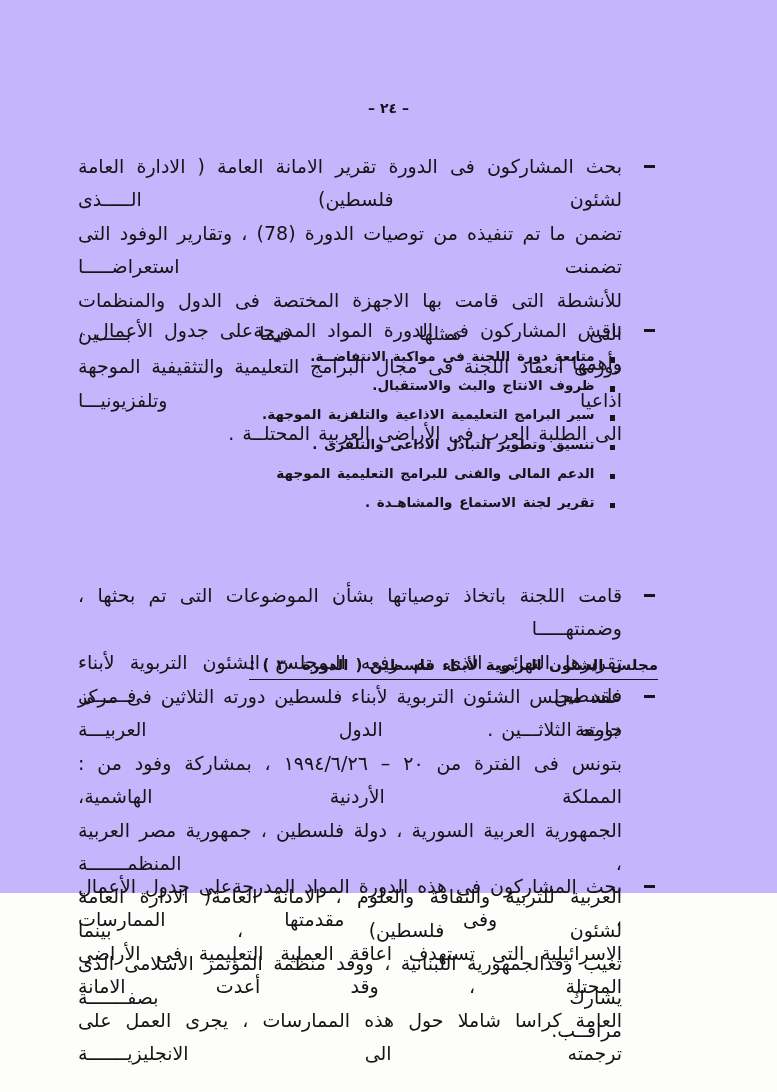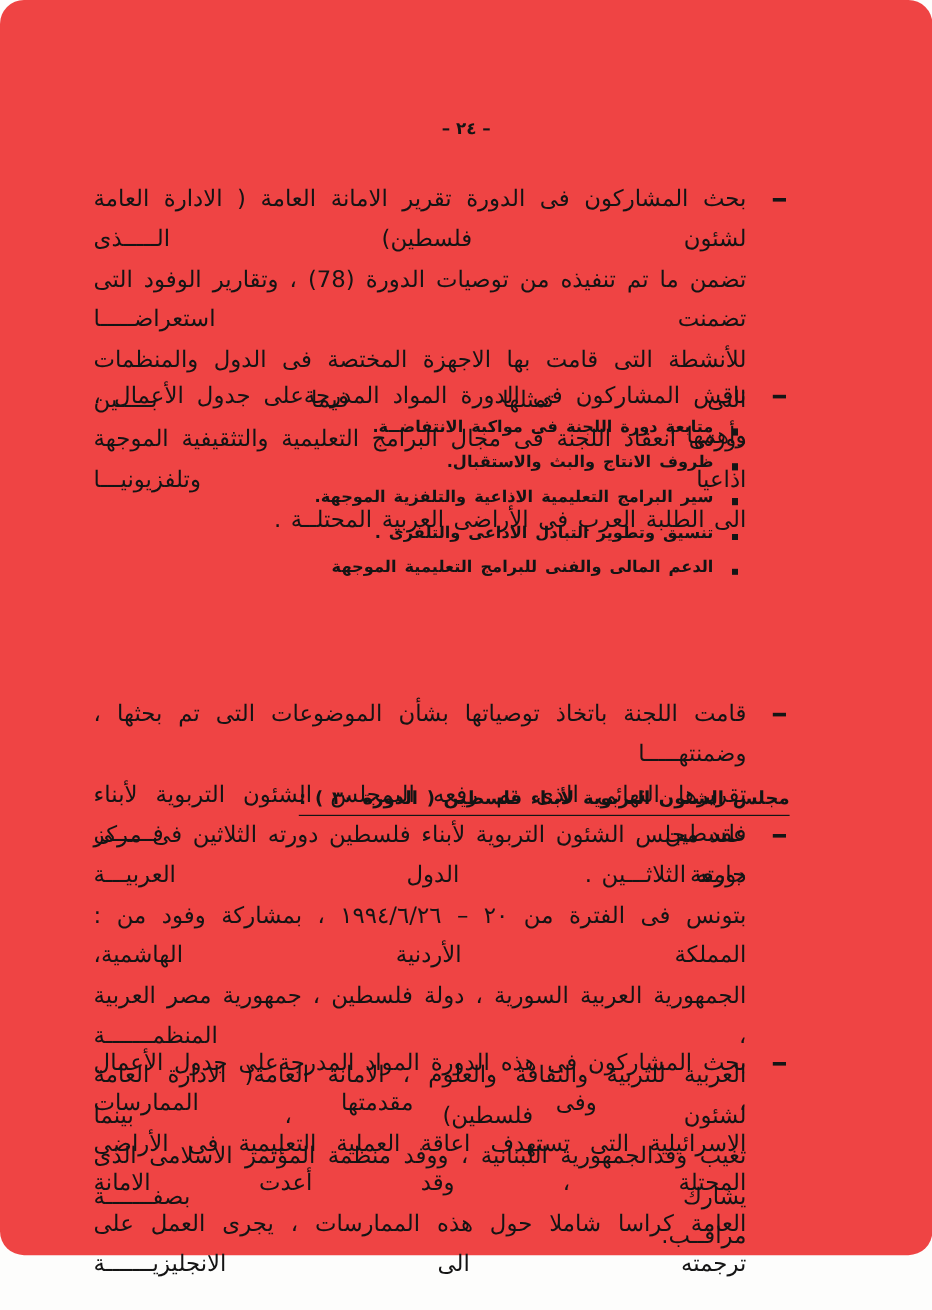--- a/index.html
+++ b/index.html
@@ -4,21 +4,21 @@
 <style>
   html,body{margin:0;padding:0;}
   body{
     width:777px;height:1092px;
     background:#fdfdfc;
     font-family:"DejaVu Sans", sans-serif;
     color:#141414;
     overflow:hidden;
     direction:rtl;
   }
-  .page{position:relative;width:777px;height:1046px;background:#ef4444;border-radius:20px;}
+  .page{position:relative;width:777px;height:893px;background:#c4b5fd;}
   .page-number{
     position:absolute;top:100px;left:0;right:0;
     text-align:center;
     font-size:14px;font-weight:700;letter-spacing:2px;
   }
   .para{
     position:absolute;
     width:544px;
     right:155px;
     font-size:19px;
@@ -108,20 +108,24 @@
       <span class="bullet-text">سير البرامج التعليمية الاذاعية والتلفزية الموجهة.</span>
     </div>
     <div class="bullet-row">
       <span class="bullet-square"></span>
       <span class="bullet-text">تنسيق وتطوير التبادل الاذاعى والتلفزى .</span>
     </div>
     <div class="bullet-row">
       <span class="bullet-square"></span>
       <span class="bullet-text">الدعم المالى والفنى للبرامج التعليمية الموجهة</span>
     </div>
+    <div class="bullet-row">
+      <span class="bullet-square"></span>
+      <span class="bullet-text">تقرير لجنة الاستماع والمشاهـدة .</span>
+    </div>
   </div>
 
   <div class="para p3">
     <span class="dash-marker"></span>
     <div class="line jl">قامت اللجنة باتخاذ توصياتها بشأن الموضوعات التى تم بحثها ، وضمنتهـــــا</div>
     <div class="line jl">تقريرها النهائى الذى تم رفعه الىمجلس الشئون التربوية لأبناء فلسطين فــــــى</div>
     <div class="line last">دورته الثلاثـــين .</div>
   </div>
 
   <div class="section-heading">مجلس الشئون التربوية لأبناء فلسطين ( الدورة ٣٠ ) :</div>

